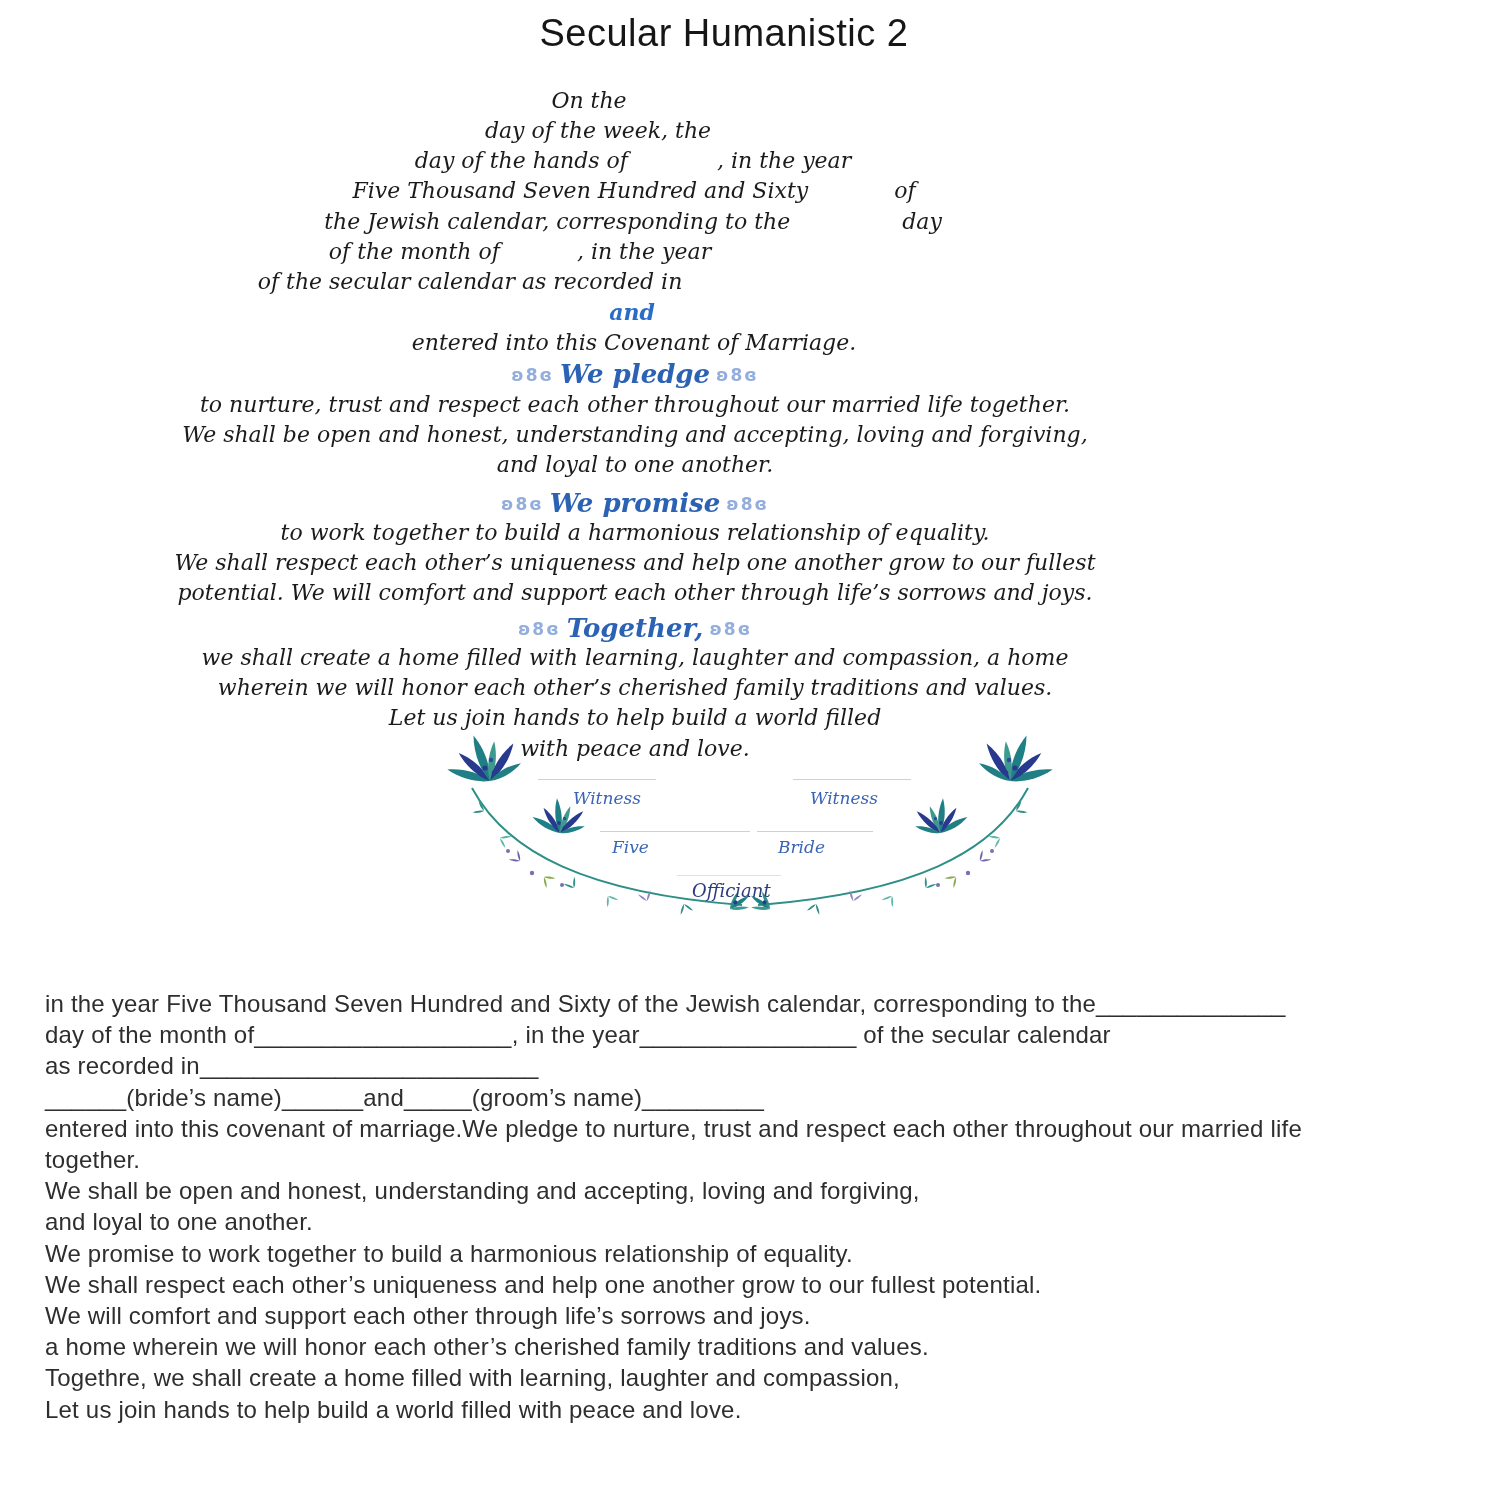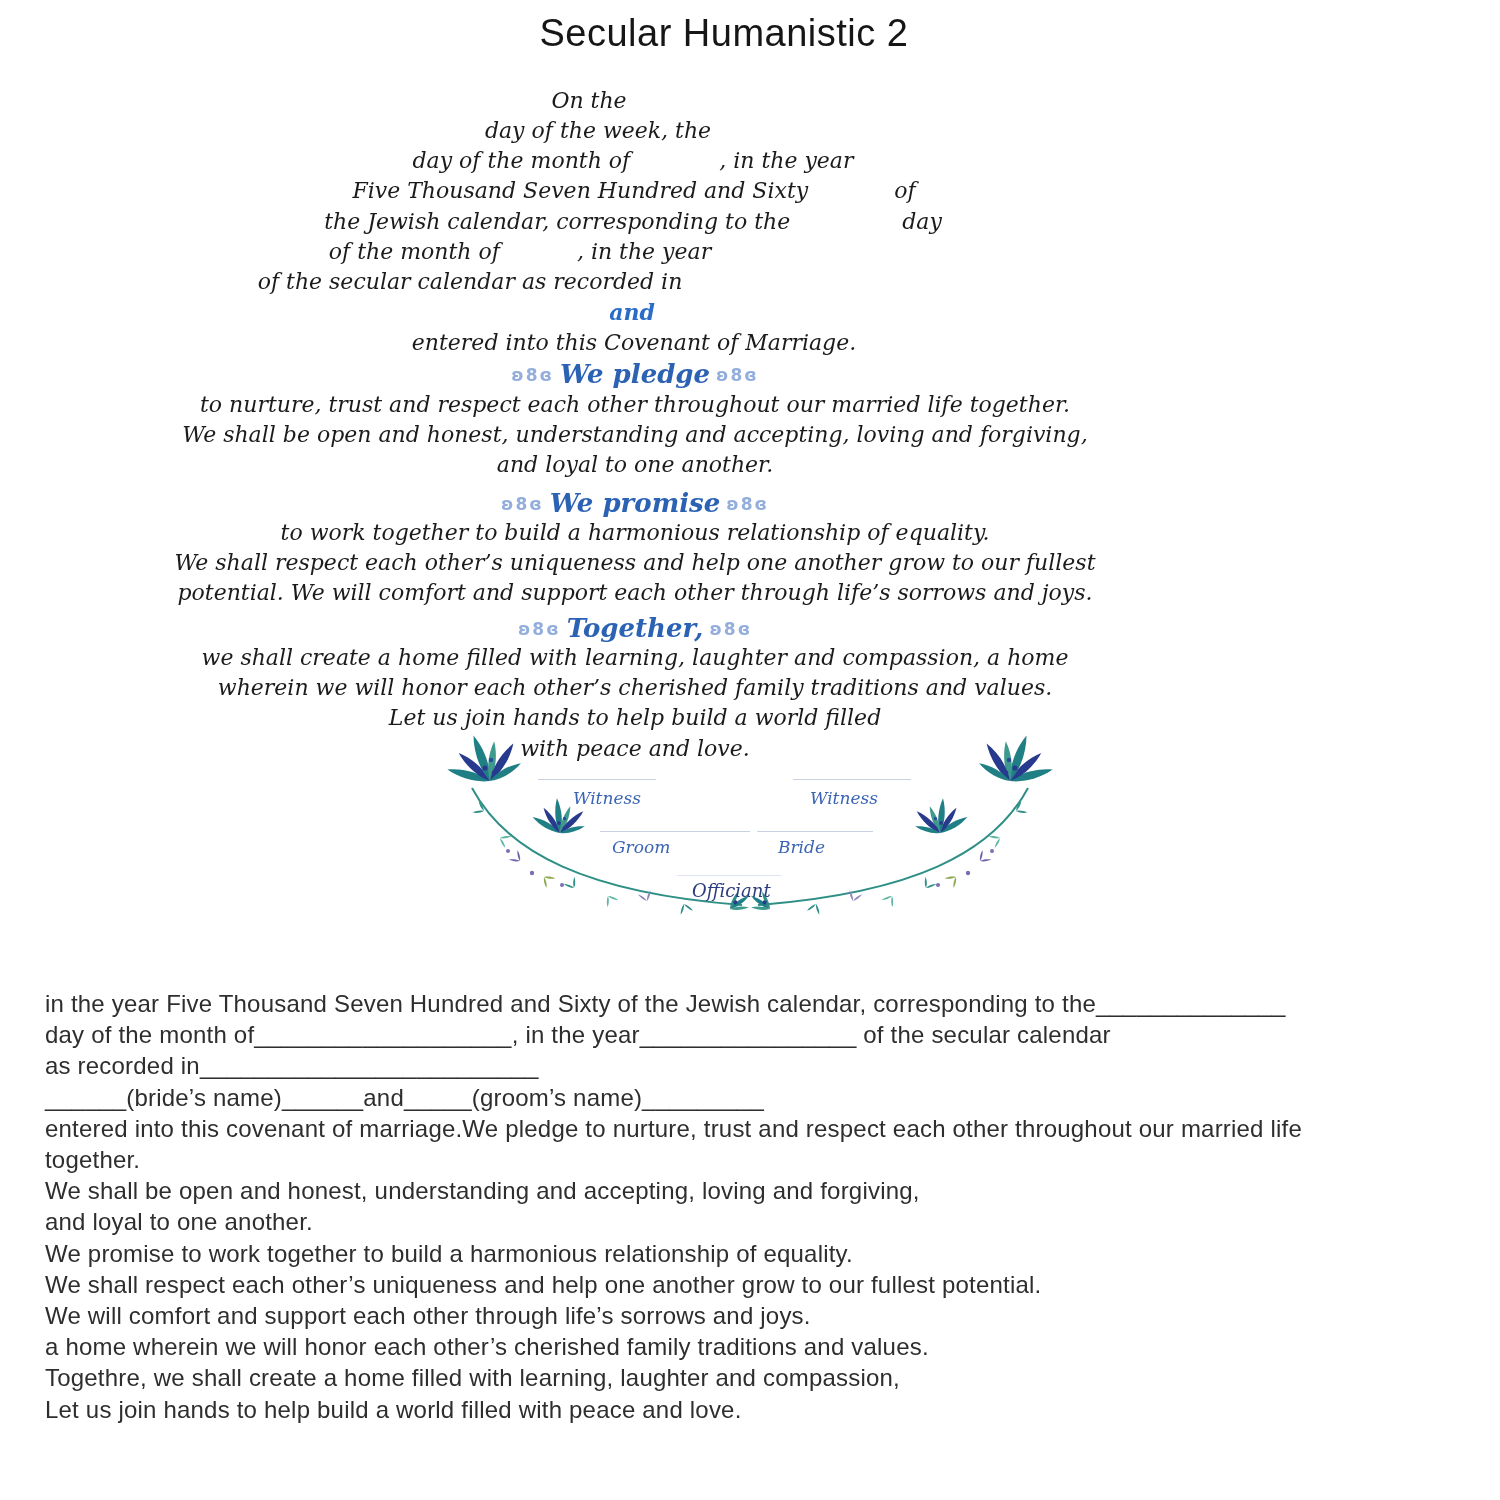--- a/index.html
+++ b/index.html
@@ -45,21 +45,21 @@
 <body>
 
 <div class="page">
 
   <div class="title">Secular Humanistic 2</div>
 
   <div class="scroll">
     <div class="sl" style="top:86px;transform:translateX(-51px)">On the</div>
     <div class="sl" style="top:116px;transform:translateX(-42px)">day of the week, the</div>
 
-    <div class="sl" style="top:146px;transform:translateX(-7px)"><span>day of the month of</span><span class="gap" style="width:89px"></span><span>, in the year</span></div>
+    <div class="sl" style="top:146px;transform:translateX(-7px)"><span>day of the hands of</span><span class="gap" style="width:89px"></span><span>, in the year</span></div>
 
     <div class="sl" style="top:176px;transform:translateX(-6px)"><span>Five Thousand Seven Hundred and Sixty</span><span class="gap" style="width:86px"></span><span>of</span></div>
 
     <div class="sl" style="top:207px;transform:translateX(-7px)"><span>the Jewish calendar, corresponding to the</span><span class="gap" style="width:112px"></span><span>day</span></div>
 
     <div class="sl" style="top:237px;transform:translateX(-120px)"><span>of the month of</span><span class="gap" style="width:77px"></span><span>, in the year</span></div>
 
     <div class="sl" style="top:267px;transform:translateX(-170px)">of the secular calendar as recorded in</div>
 
     <div class="sl and" style="top:297px;transform:translateX(-8px)">and</div>
@@ -133,21 +133,21 @@
   </svg>
 
   <div class="sigline" style="left:538px;top:779px;width:118px"></div>
   <div class="sigline" style="left:793px;top:779px;width:118px"></div>
   <div class="sigline" style="left:600px;top:831px;width:150px"></div>
   <div class="sigline" style="left:757px;top:831px;width:116px"></div>
   <div class="sigline faint" style="left:677px;top:875px;width:104px"></div>
 
   <div class="siglabel" style="left:573px;top:788px;width:104px">Witness</div>
   <div class="siglabel" style="left:810px;top:788px;width:104px">Witness</div>
-  <div class="siglabel" style="left:612px;top:837px;width:104px">Groom</div>
+  <div class="siglabel" style="left:612px;top:837px;width:104px">Five</div>
   <div class="siglabel" style="left:778px;top:837px;width:104px">Bride</div>
   <div class="siglabel navy" style="left:692px;top:880px;width:104px">Officiant</div>
 
   <div class="plain">
     <div>in the year Five Thousand Seven Hundred and Sixty of the Jewish calendar, corresponding to the______________</div>
     <div>day of the month of___________________, in the year________________ of the secular calendar</div>
     <div>as recorded in_________________________</div>
     <div>______(bride’s name)______and_____(groom’s name)_________</div>
     <div>entered into this covenant of marriage.We pledge to nurture, trust and respect each other throughout our married life</div>
     <div>together.</div>

